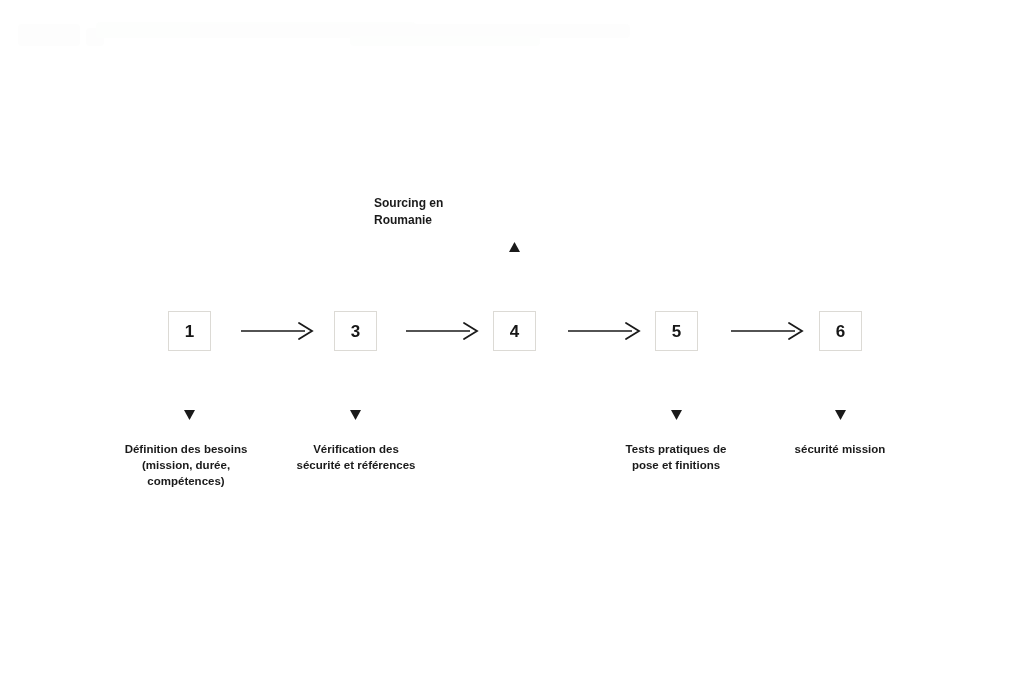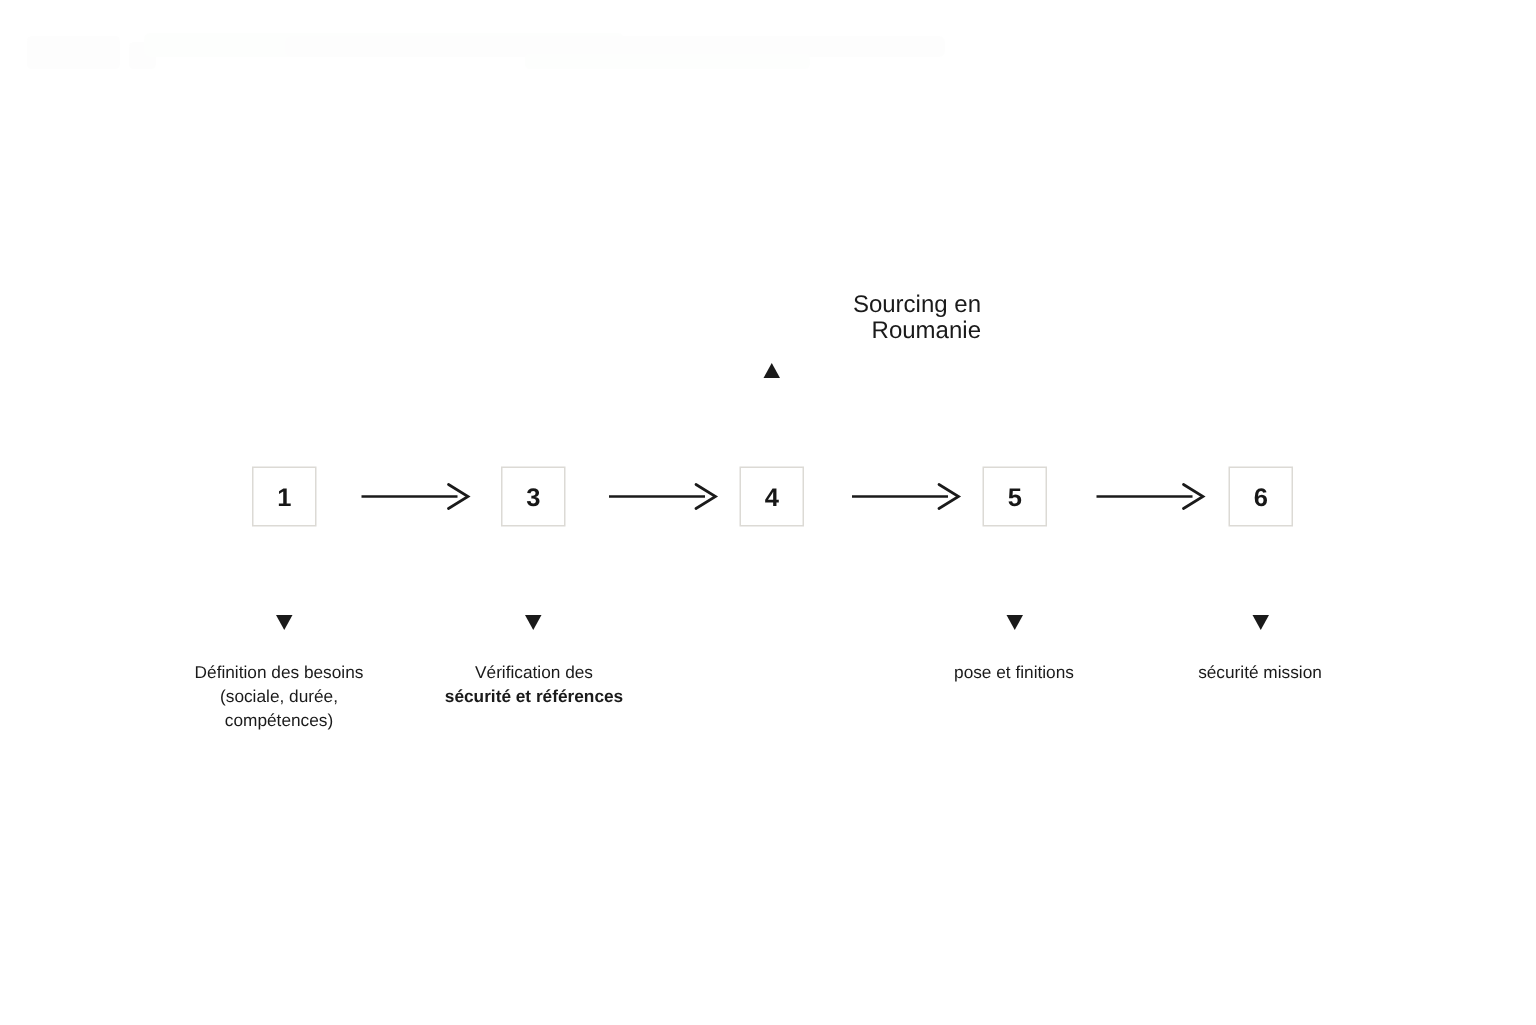--- a/index.html
+++ b/index.html
@@ -62,29 +62,29 @@
     text-align: center;
     font-family: "Liberation Sans", sans-serif;
     font-size: 11.5px;
     line-height: 16px;
     color: #1a1a1a;
     z-index: 3;
     white-space: nowrap;
   }
   .caption .line { display: block; }
   .caption .b { font-weight: 700; }
-  .caption .r { font-weight: 400; }
+  .caption .r { font-weight: 700; }
 
   .top-caption {
     position: absolute;
-    text-align: right;
-    font-family: "Liberation Sans", sans-serif;
-    font-size: 16px;
+    text-align: left;
+    font-family: "Liberation Sans", sans-serif;
+    font-size: 12px;
     line-height: 17px;
-    font-weight: 400;
+    font-weight: 700;
     color: #1a1a1a;
     z-index: 3;
     white-space: nowrap;
   }
   .top-caption .line { display: block; }
 
   
   #watermark {
     position: absolute;
     left: 0;
@@ -163,41 +163,42 @@
         </g>
       </g>
   </svg>
 
   <div id="steps-root">
       <div class="step-box" style="left: 168px; top: 311px; border-color: rgb(220, 218, 213);">
         <span class="num">1</span>
       </div>
       <div class="caption" style="left: 46px; top: 441px; width: 280px;">
         <span class="line r">Définition des besoins</span>
-        <span class="line r">(sociale, durée,</span>
+        <span class="line r">(mission, durée,</span>
         <span class="line r">compétences)</span>
       </div>
       <div class="step-box" style="left: 334px; top: 311px; border-color: rgb(220, 218, 213);">
         <span class="num">3</span>
       </div>
       <div class="caption" style="left: 216px; top: 441px; width: 280px;">
         <span class="line r">Vérification des</span>
         <span class="line b">sécurité et références</span>
       </div>
       <div class="step-box" style="left: 493px; top: 311px; border-color: rgb(220, 218, 213);">
         <span class="num">4</span>
       </div>
       <div class="top-caption" style="left: 374px; top: 195px; width: 280px;">
         <span class="line">Sourcing en</span>
         <span class="line">Roumanie</span>
       </div>
       <div class="step-box" style="left: 655px; top: 311px; border-color: rgb(220, 218, 213);">
         <span class="num">5</span>
       </div>
       <div class="caption" style="left: 536px; top: 441px; width: 280px;">
+        <span class="line r">Tests pratiques de</span>
         <span class="line r">pose et finitions</span>
       </div>
       <div class="step-box" style="left: 819px; top: 311px; border-color: rgb(220, 218, 213);">
         <span class="num">6</span>
       </div>
       <div class="caption" style="left: 700px; top: 441px; width: 280px;">
         <span class="line r">sécurité mission</span>
       </div>
     </div>
 

